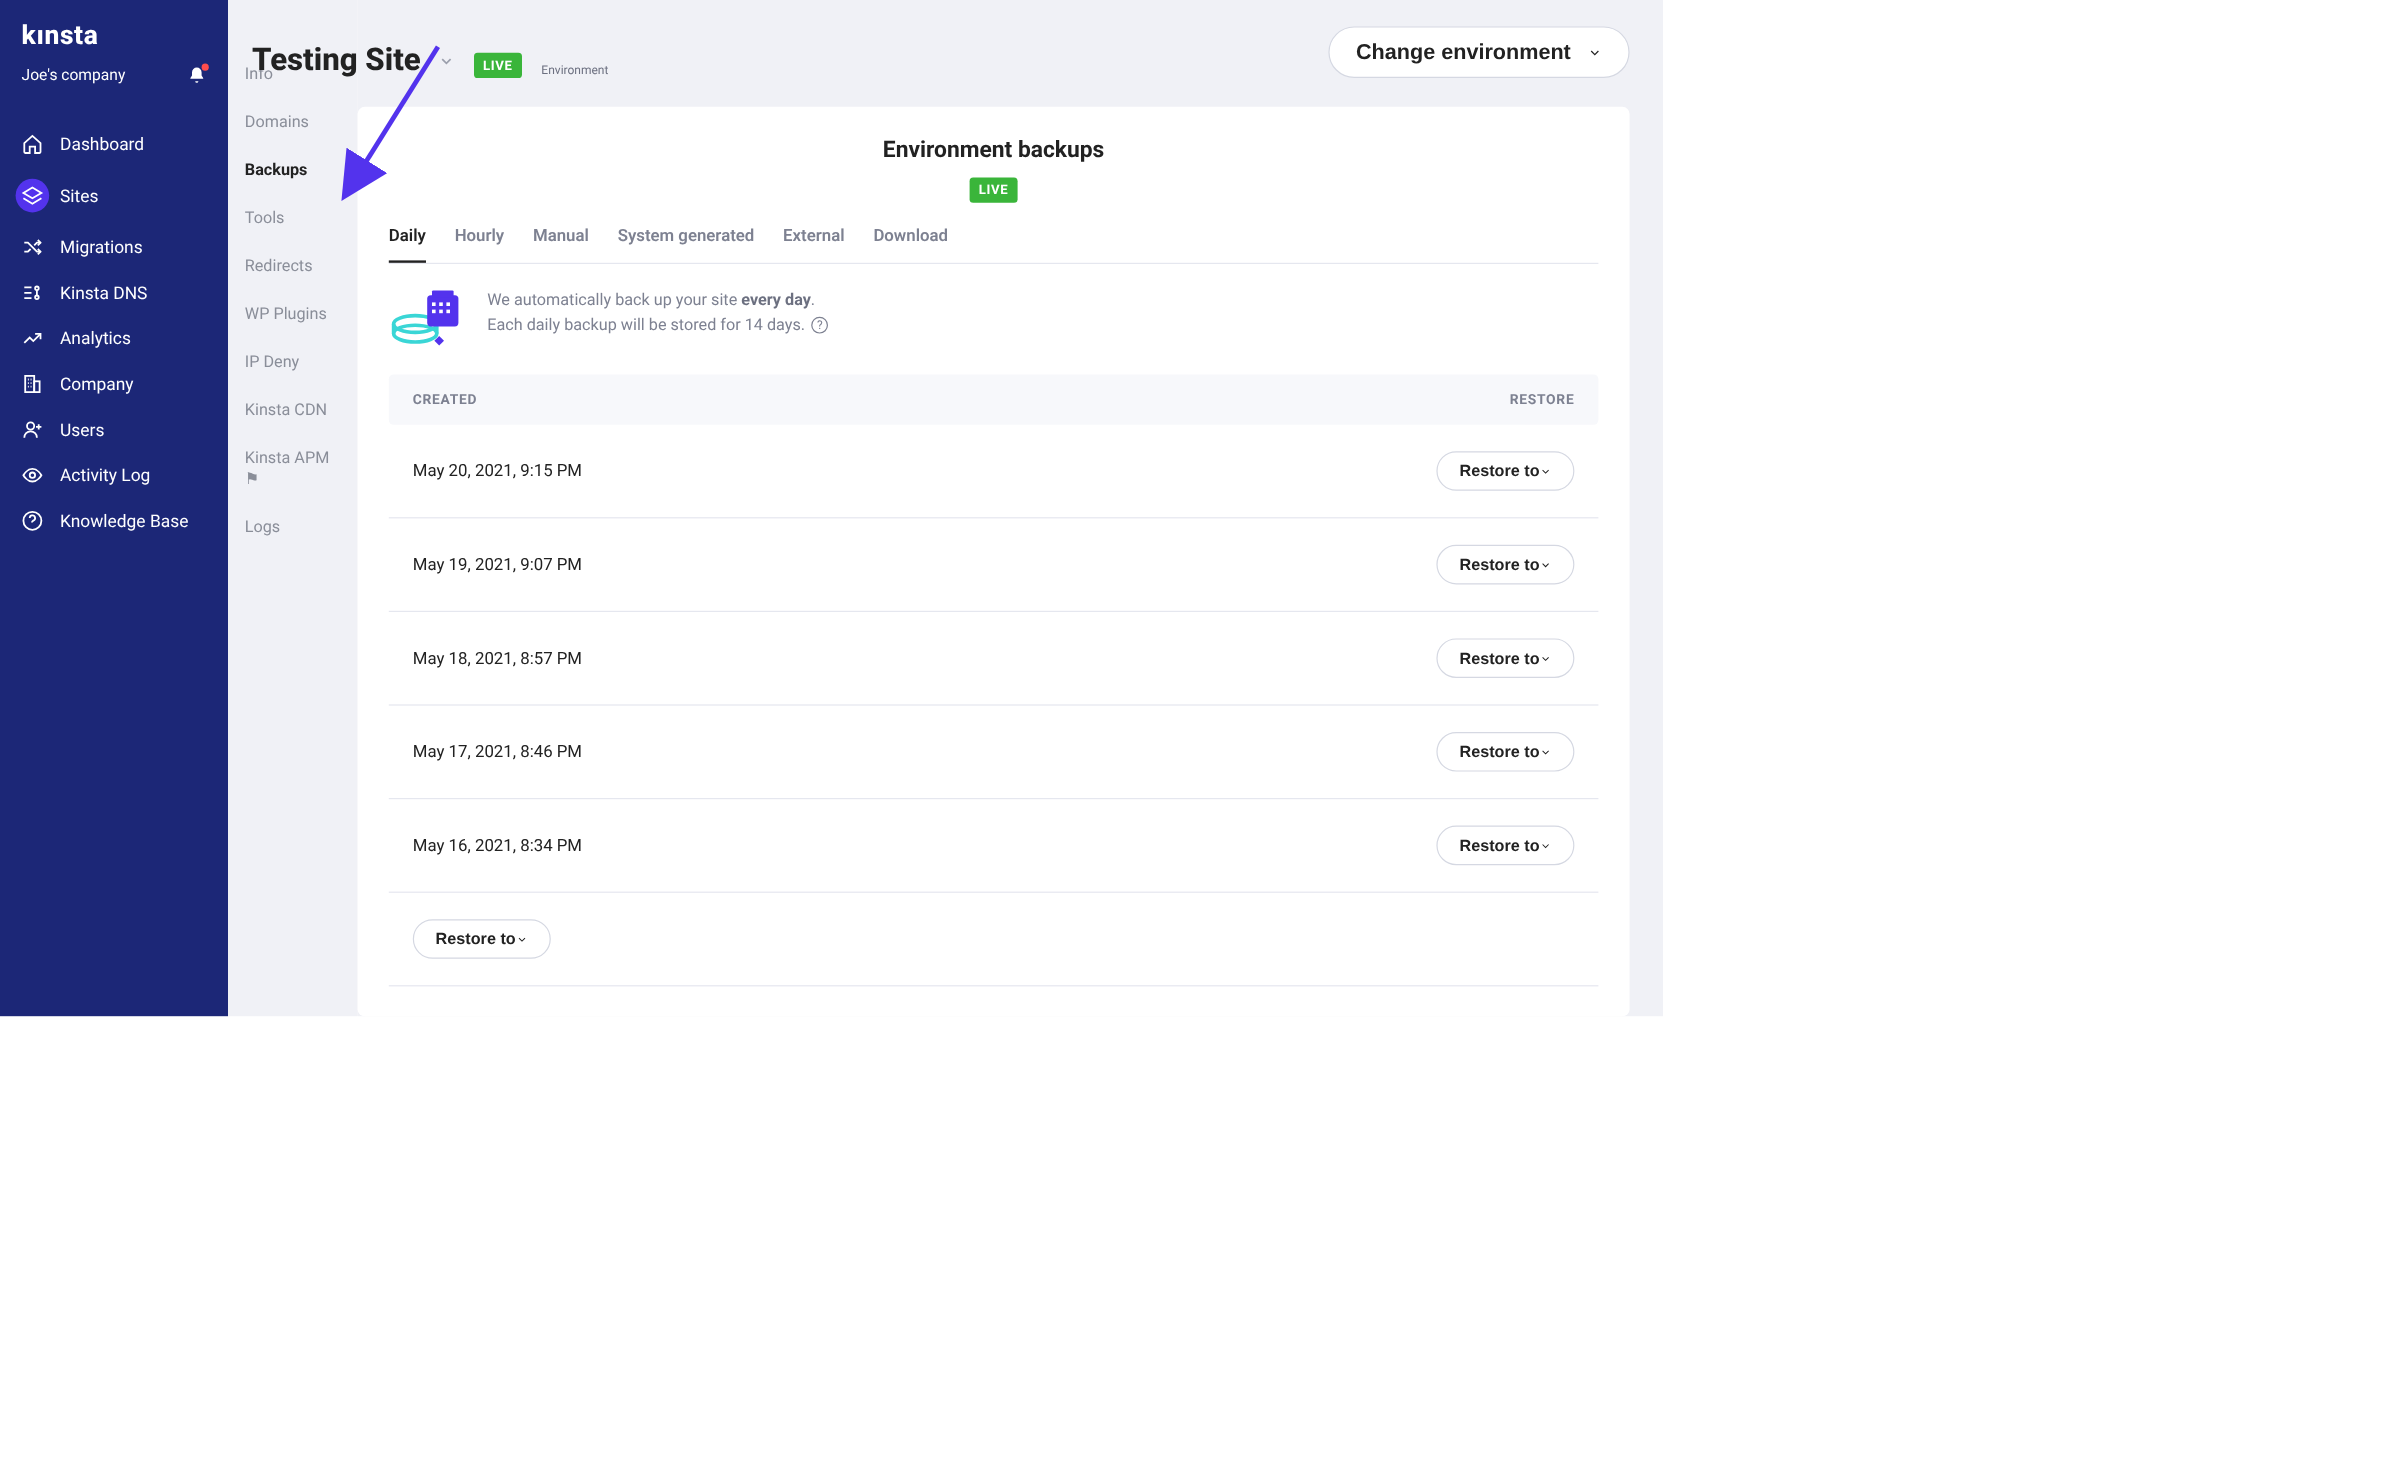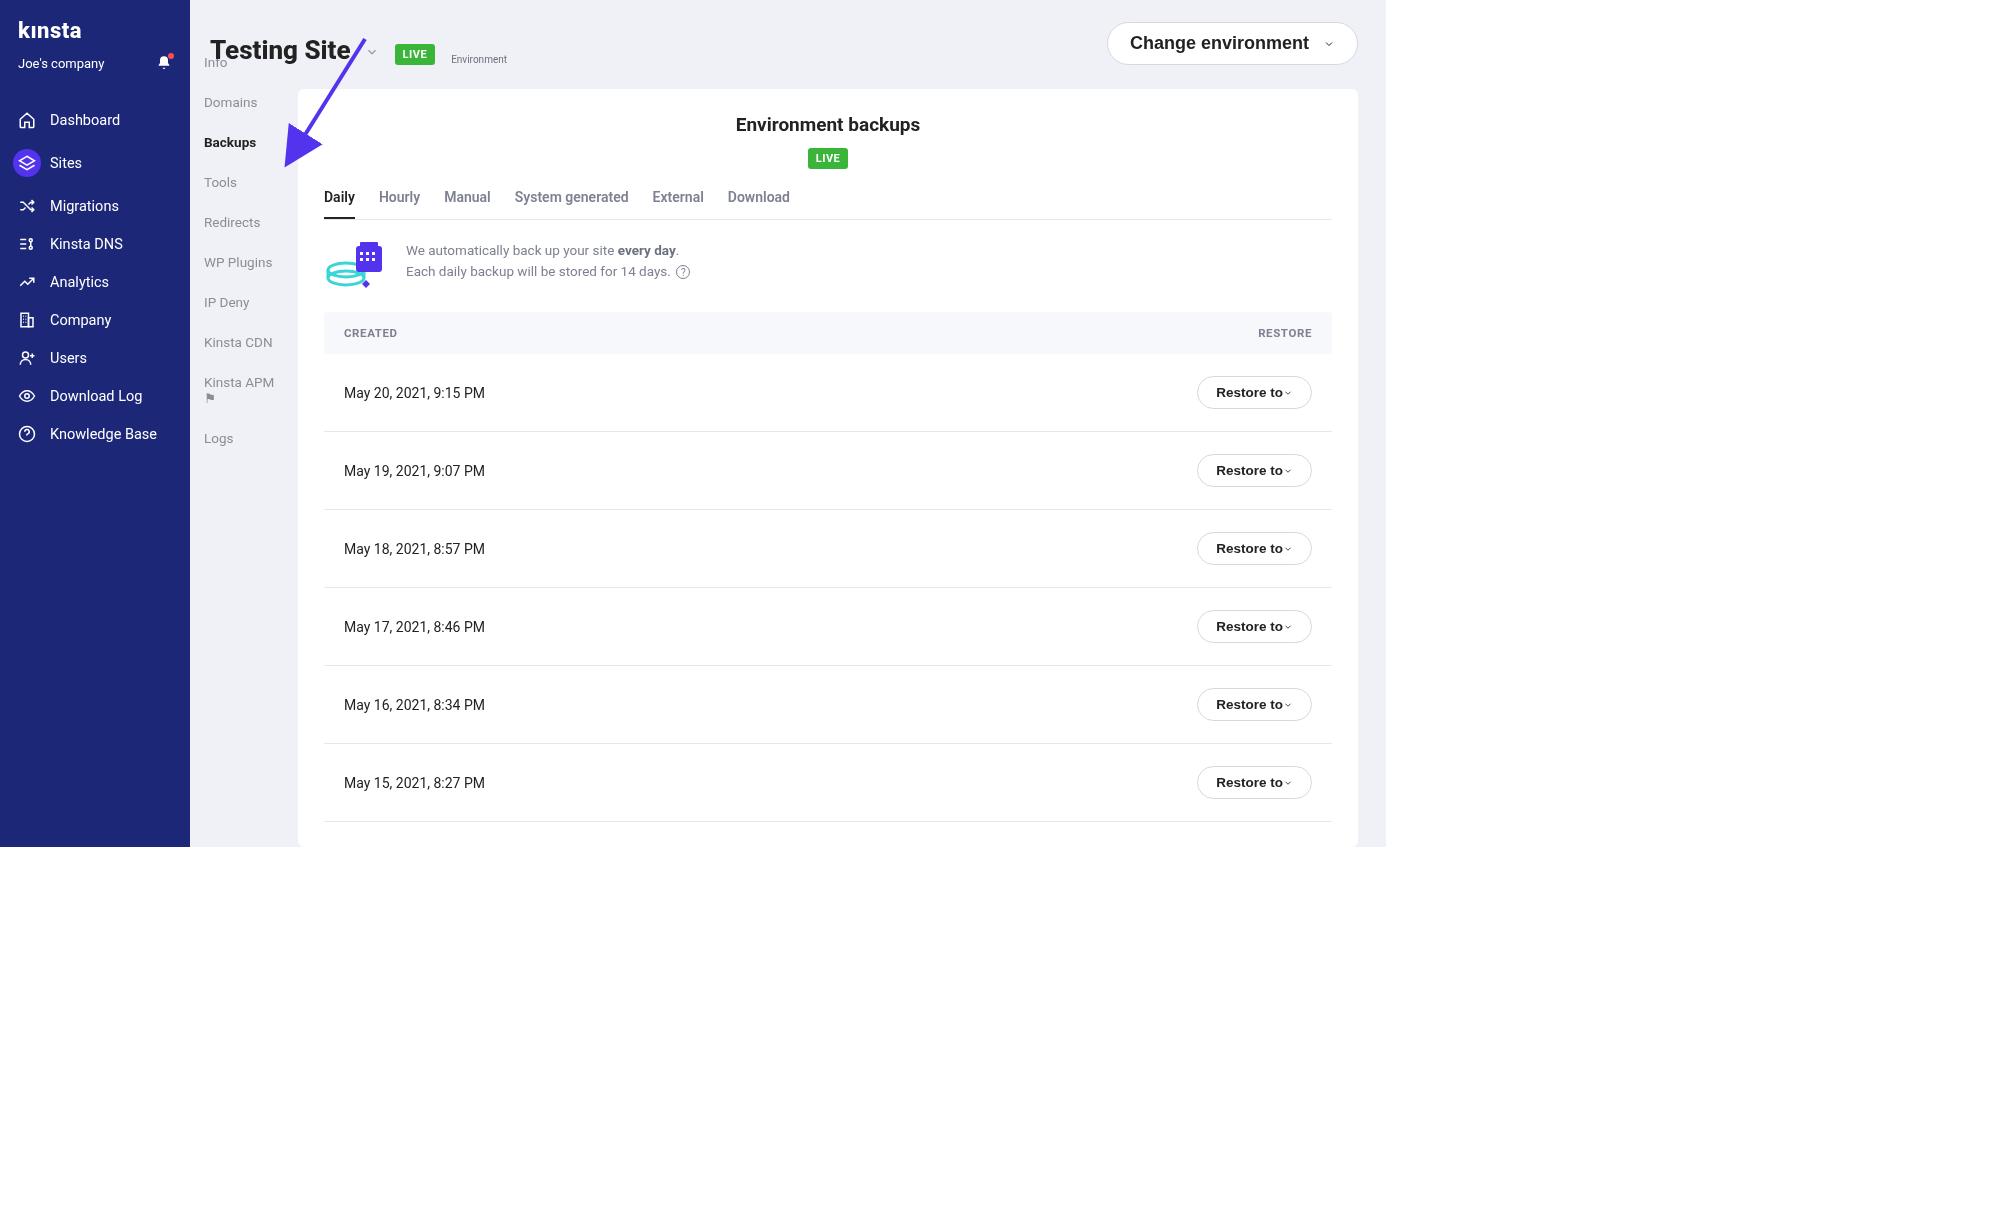--- a/index.html
+++ b/index.html
@@ -158,21 +158,21 @@
           </span>
           <span class="lbl">Users</span>
         </li>
         <li>
           <span class="ico">
             <svg viewBox="0 0 24 24">
               <path d="M2 12s4-7 10-7 10 7 10 7-4 7-10 7S2 12 2 12z"></path>
               <circle cx="12" cy="12" r="3"></circle>
             </svg>
           </span>
-          <span class="lbl">Download Log</span>
+          <span class="lbl">Activity Log</span>
         </li>
         <li>
           <span class="ico">
             <svg viewBox="0 0 24 24">
               <circle cx="12" cy="12" r="10"></circle>
               <path d="M9 9a3 3 0 1 1 4 2.8c-1 .6-1.5 1.2-1.5 2.2M12 17h.01"></path>
             </svg>
           </span>
           <span class="lbl">Knowledge Base</span>
         </li>
@@ -298,21 +298,20 @@
           <div class="row">
             <span class="cell-date">May 16, 2021, 8:34 PM</span>
             <button class="restore-btn">
               <span>Restore to</span>
               <svg viewBox="0 0 24 24">
                 <polyline points="6 9 12 15 18 9"></polyline>
               </svg>
             </button>
           </div>
           <div class="row">
-            <span class="cell-date">May 15, 2021, 8:27 PM</span>
             <button class="restore-btn">
               <span>Restore to</span>
               <svg viewBox="0 0 24 24">
                 <polyline points="6 9 12 15 18 9"></polyline>
               </svg>
             </button>
           </div>
         </div>
     </section>
   </main>

